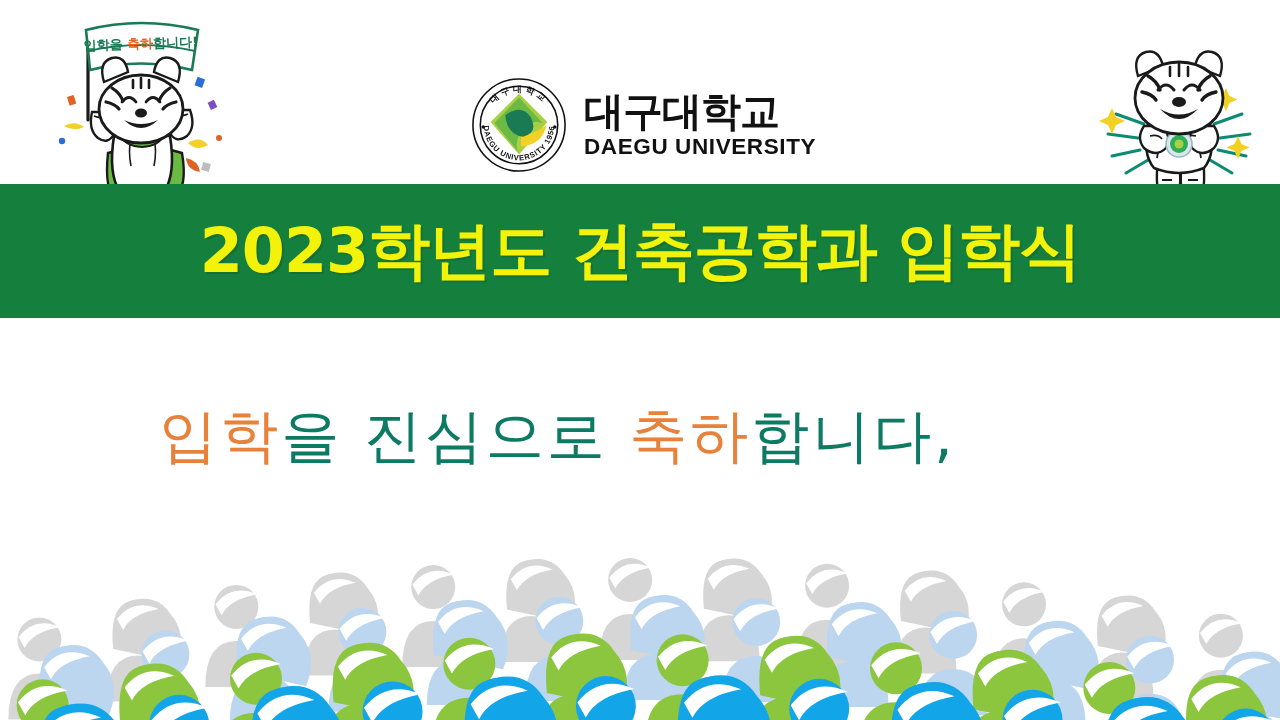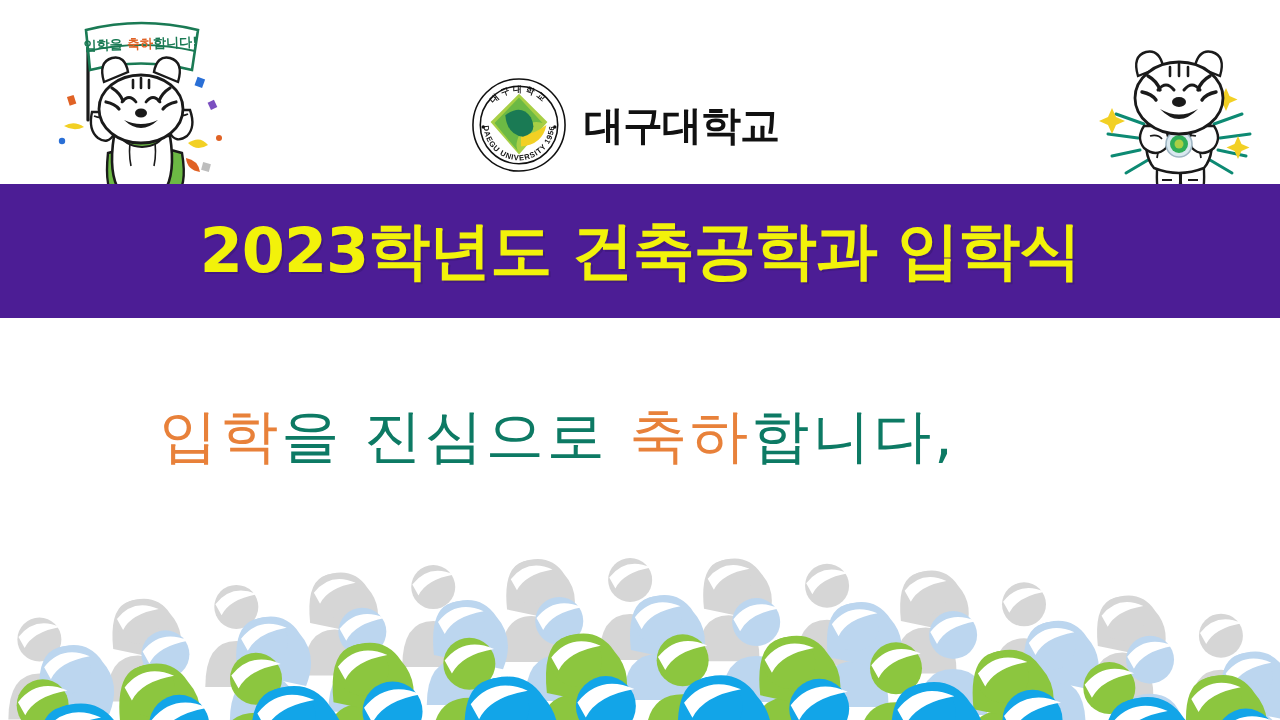--- a/index.html
+++ b/index.html
@@ -58,21 +58,21 @@
     font-family: "Liberation Sans", sans-serif;
   }
 
   
   .title-banner {
     position: absolute;
     left: 0;
     top: 184px;
     width: 1280px;
     height: 134px;
-    background: #4c1d95;
+    background: #15803d;
     display: flex;
     align-items: center;
     justify-content: center;
   }
   .title-text {
     font-family: "DejaVu Sans", "Liberation Sans", sans-serif;
     font-size: 62px;
     font-weight: 700;
     color: #f2f20a;
     letter-spacing: -1px;
@@ -192,20 +192,21 @@
       <circle cx="13.5" cy="52" r="1.7" fill="#111111"></circle>
       <circle cx="86.5" cy="52" r="1.7" fill="#111111"></circle>
 
       <path d="M50 18 L79 47 L50 80 L21 47 Z" fill="#a8cf45"></path>
       <path d="M50 22 L74 48 Q60 44 52 56 Q44 72 50 78 L25 48 Z" fill="#6cb944"></path>
       <path d="M52 72 Q74 70 78 50 Q62 62 52 58 Z" fill="#f2d024"></path>
       <path d="M36 40 Q52 28 62 42 Q70 58 54 62 Q38 60 36 40 Z" fill="#1a7a54"></path>
     </svg>
     <div class="logo-wordmark">
       <div class="logo-kr">대구대학교</div>
+      <div class="logo-en">DAEGU UNIVERSITY</div>
     </div>
   </div>
 
   <div class="mascot-right">
     <svg viewBox="0 0 186 186" width="186" height="186" xmlns="http://www.w3.org/2000/svg">
 
       <g stroke="#0d8a73" stroke-width="3" stroke-linecap="round" fill="none">
         <line x1="30" y1="98" x2="58" y2="108"></line>
         <line x1="22" y1="118" x2="52" y2="122"></line>
         <line x1="26" y1="140" x2="54" y2="134"></line>

